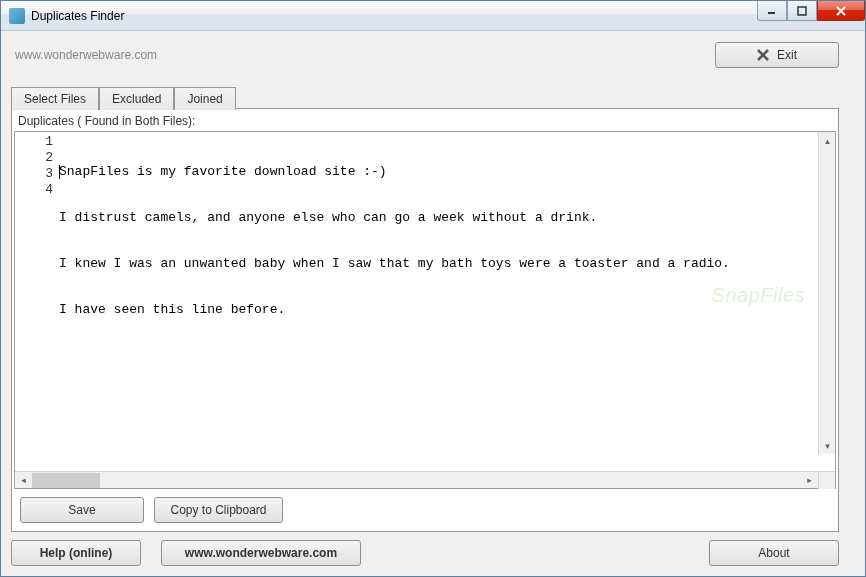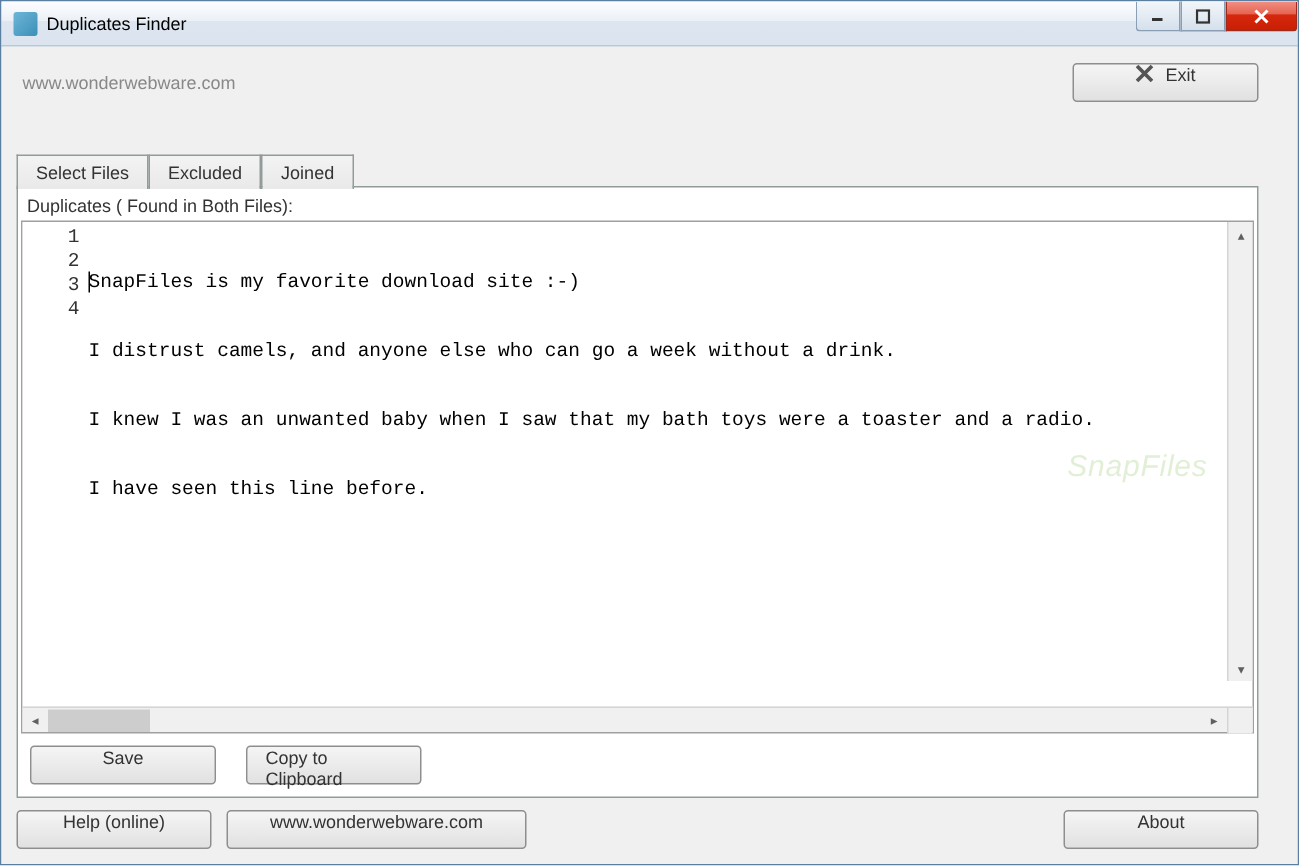--- a/index.html
+++ b/index.html
@@ -74,20 +74,21 @@
   align-items: center;
   height: 32px;
 }
 .url-text { color: #888; font-size: 12px; margin-left: 4px;}
 .btn {
   background: linear-gradient(to bottom,#f5f5f5,#e1e1e1);
   border: 1px solid #8e8e8e;
   border-radius: 3px;
   height: 26px;
   display: inline-flex;
+  align-items: center;
   justify-content: center;
   font-size: 12px;
   color: #333;
   cursor: default;
   padding: 0 12px;
 }
 .btn.exit { width: 124px; font-weight: normal;}
 .btn .x-icon { margin-right: 8px; }
 
 .tabs-row {
@@ -96,21 +97,21 @@
   position: relative;
   z-index: 2;
 }
 .tab {
   border: 1px solid #919b9c;
   background: linear-gradient(to bottom,#f3f3f3,#e9e9e9);
   padding: 4px 12px;
   font-size: 12px;
   color: #333;
   margin-right: 0px;
-  margin-top: 19px;
+  margin-top: 3px;
   border-bottom: none;
   position: relative;
   top: 1px;
 }
 .tab.active {
   background: #fff;
   margin-top: 0;
   padding-top: 6px;
   padding-bottom: 5px;
   z-index: 3;
@@ -213,32 +214,32 @@
   font-size: 20px;
   font-weight: normal;
   font-style: italic;
   color: rgba(120,180,70,0.22);
   font-family: Arial, sans-serif;
   letter-spacing: 0.5px;
   pointer-events: none;
 }
 .panel-buttons {
   display: flex;
-  gap: 20px;
+  gap: 10px;
   padding: 8px 6px 6px 6px;
 }
 .panel-buttons .btn { width: 124px; }
-.panel-buttons .btn.wide { width: 117px; }
+.panel-buttons .btn.wide { width: 129px; }
 .footer-row {
   display: flex;
   justify-content: space-between;
   align-items: center;
   margin-top: 8px;
 }
-.footer-left { display: flex; gap: 10px; }
+.footer-left { display: flex; gap: 20px; font-weight: bold; }
 .footer-row .btn { width: 130px; }
 .footer-row .btn.wider { width: 200px; }
 </style>
 </head>
 <body>
 
 <div class="window">
   <div class="titlebar">
     <span class="titlebar-icon"></span>
     <span class="titlebar-text">Duplicates Finder</span>

